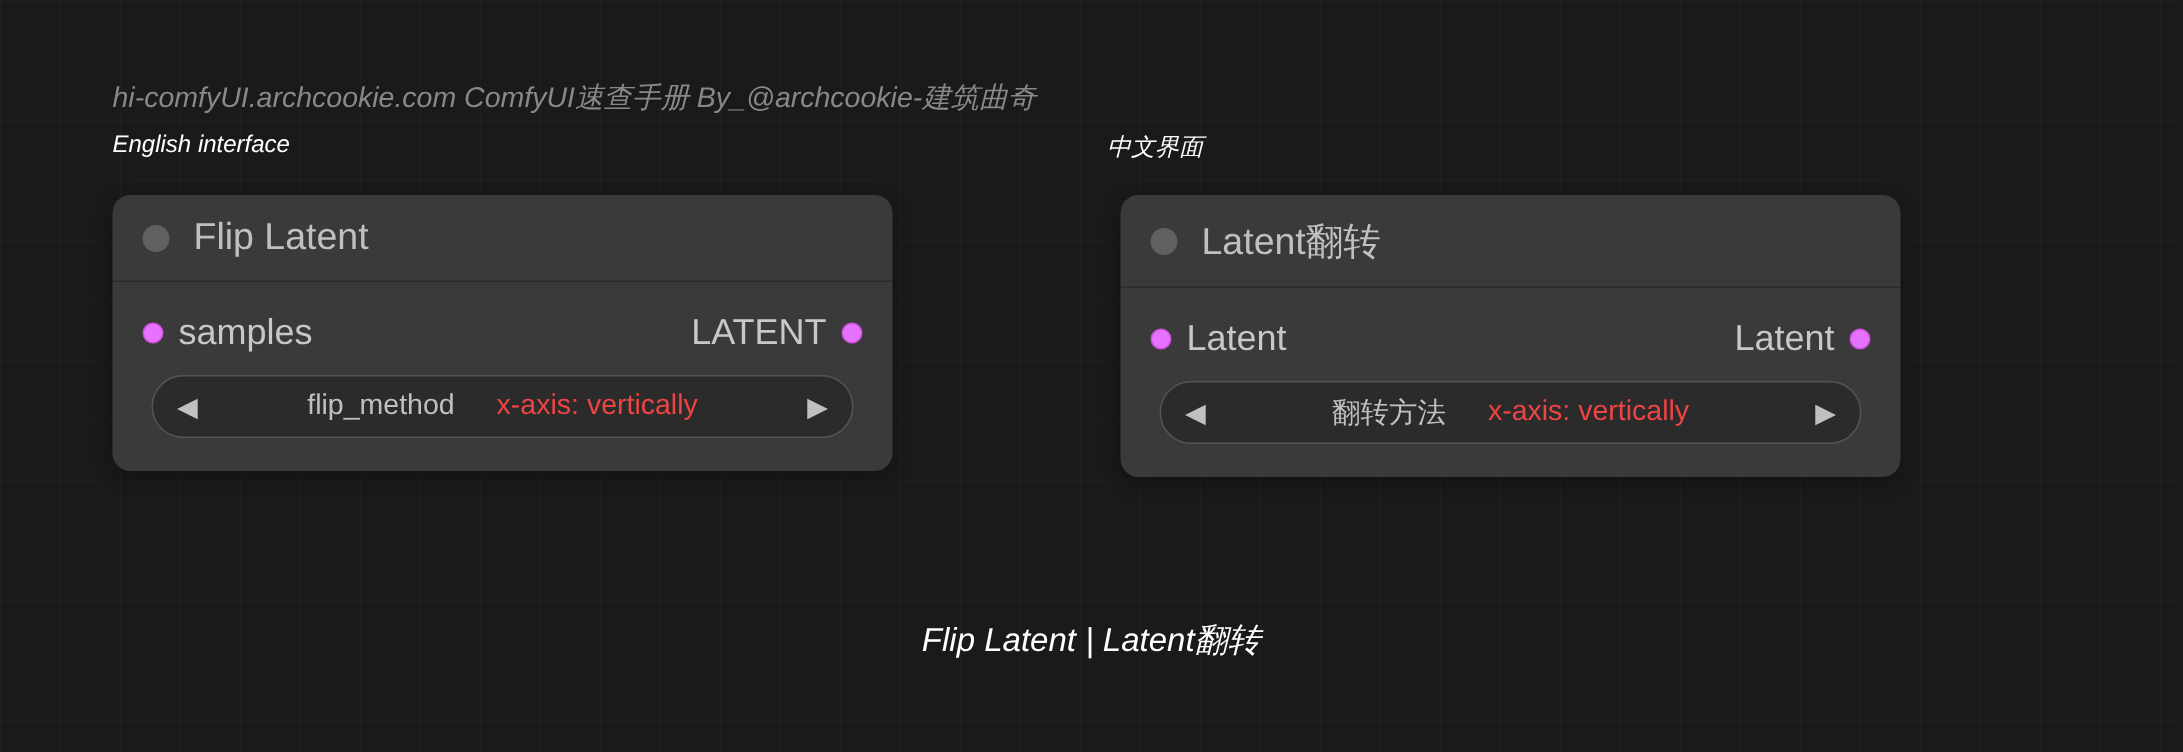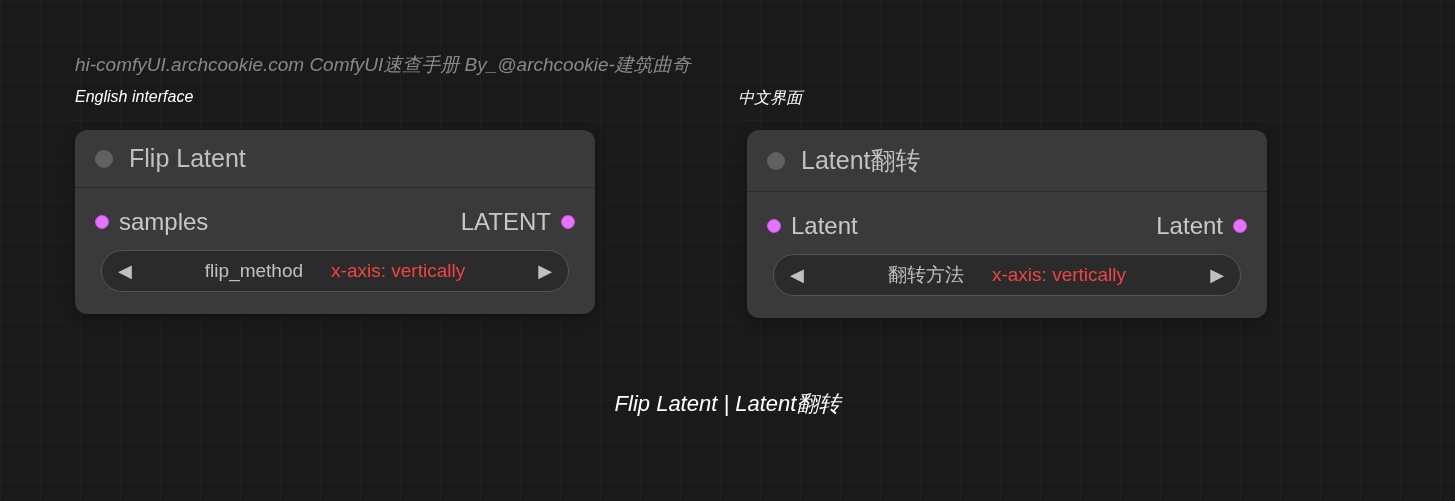--- a/index.html
+++ b/index.html
@@ -107,21 +107,21 @@
   gap: 28px;
   color: #d0d0d0;
   font-size: 19px;
   flex: 1;
   justify-content: center;
 }
 .selector-key { color: #c0c0c0; }
 .selector-val { color: #ef4444; }
 .bottom-caption {
   position: absolute;
-  top: 389px;
+  top: 412px;
   left: 0;
   width: 100%;
   text-align: center;
   color: #fff;
   font-size: 22px;
   font-style: italic;
   font-weight: 500;
 }
 </style>
 </head>

